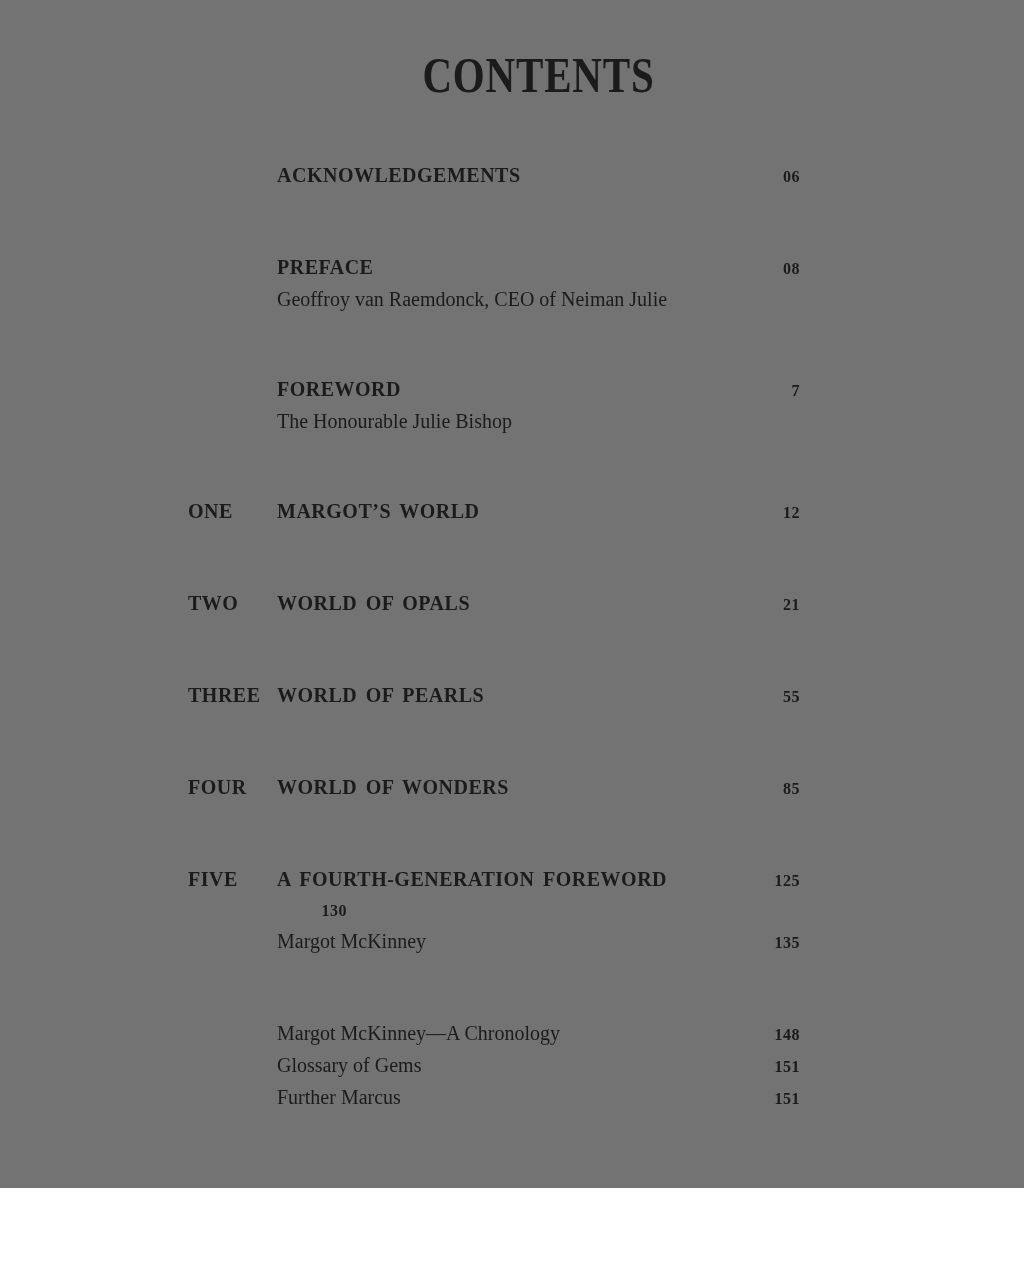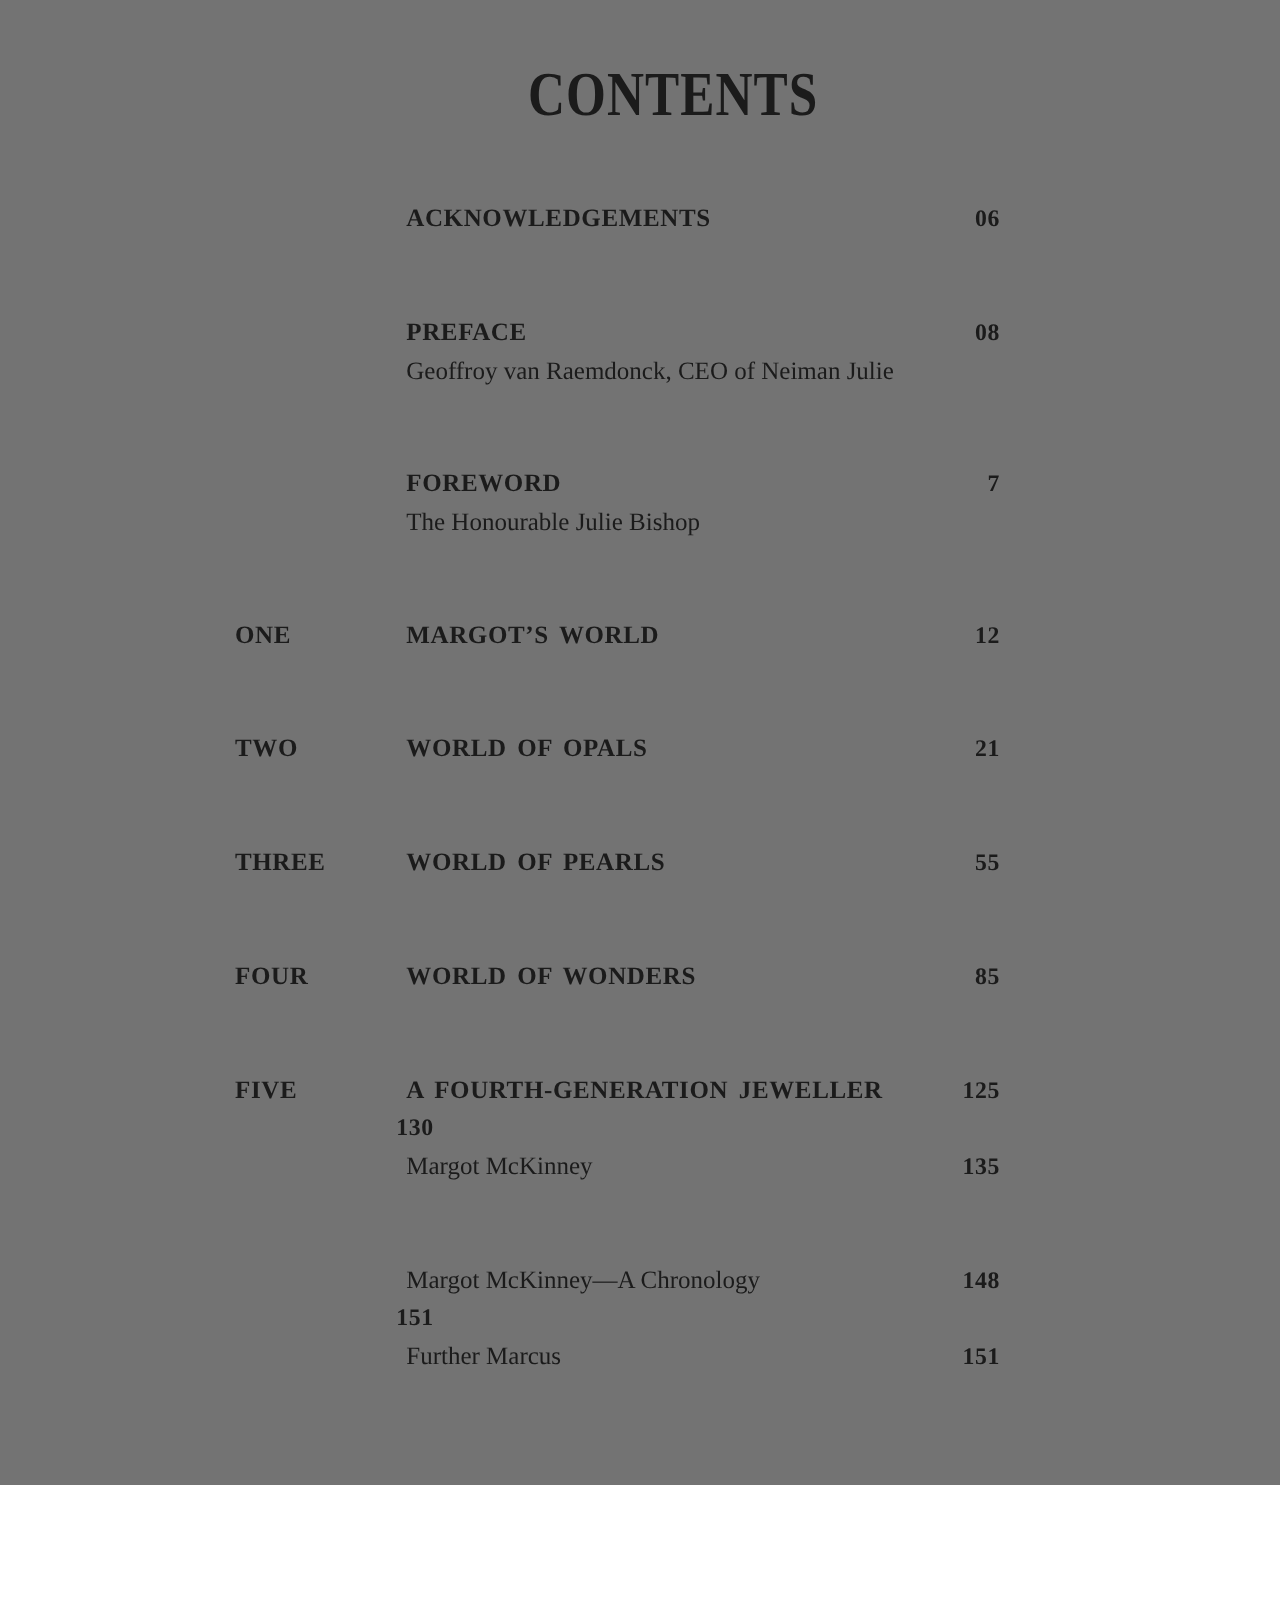--- a/index.html
+++ b/index.html
@@ -38,33 +38,32 @@
     flex: 0 0 89px;
     font-weight: bold;
     letter-spacing: 0.5px;
   }
   .title-cell {
     flex: 1 1 auto;
     font-weight: bold;
     letter-spacing: 0.5px;
     word-spacing: 3px;
     white-space: nowrap;
-    margin-left: 48px;
   }
   .row.sub .title-cell {
     font-weight: normal;
     letter-spacing: 0;
     word-spacing: normal;
   }
   .page-cell {
     flex: 0 0 70px;
     min-width: 70px;
     text-align: right;
     font-weight: bold;
-    font-size: 19px;
+    font-size: 16px;
     letter-spacing: 0.5px;
   }
 </style>
 </head>
 <body>
 
 <div class="page">
   <h1 class="toc-title">CONTENTS</h1>
 
   <div class="toc-entries">
@@ -132,21 +131,21 @@
     <div class="row heading">
       <span class="chapter-cell">FOUR</span>
       <span class="title-cell">WORLD OF WONDERS</span>
       <span class="page-cell">85</span>
     </div>
   </section>
 
   <section class="entry">
     <div class="row heading">
       <span class="chapter-cell">FIVE</span>
-      <span class="title-cell">A FOURTH-GENERATION JEWELLER</span>
+      <span class="title-cell">A FOURTH-GENERATION FOREWORD</span>
       <span class="page-cell">125</span>
     </div>
 
   <div class="row sub">
     <span class="chapter-cell"></span>
     <span class="page-cell">130</span>
   </div>
 
   <div class="row sub">
     <span class="chapter-cell"></span>
@@ -159,20 +158,21 @@
 
   <div class="row sub">
     <span class="chapter-cell"></span>
     <span class="title-cell">Margot McKinney—A Chronology</span>
     <span class="page-cell">148</span>
   </div>
 
 
   <div class="row sub">
     <span class="chapter-cell"></span>
+    <span class="title-cell">Glossary of Gems</span>
     <span class="page-cell">151</span>
   </div>
 
   <div class="row sub">
     <span class="chapter-cell"></span>
     <span class="title-cell">Further Marcus</span>
     <span class="page-cell">151</span>
   </div>
 </section>
 </div>

